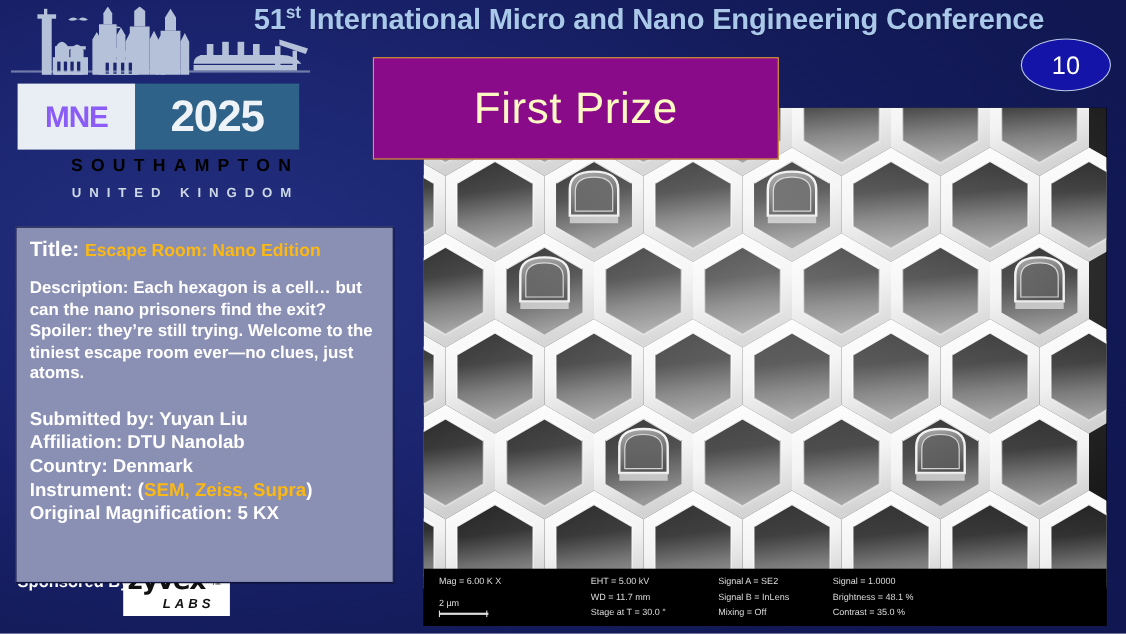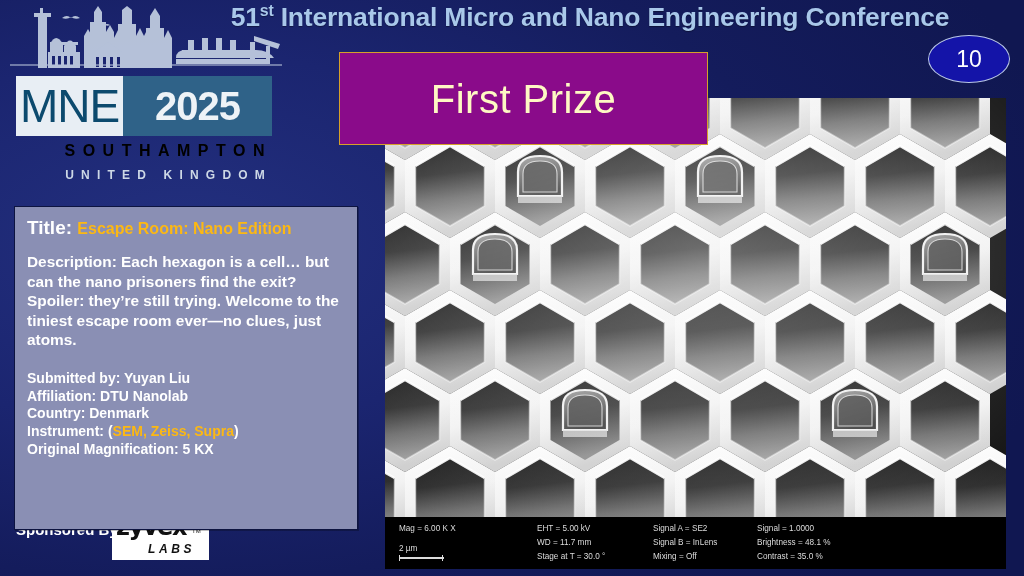--- a/index.html
+++ b/index.html
@@ -27,21 +27,21 @@
   .header-title sup{ font-size:0.6em; vertical-align:super; }
 
   
   .logo-wrap{ position:absolute; left:4px; top:6px; width:285px; height:190px; }
   .skyline{ position:absolute; left:6px; top:0; width:272px; height:72px; opacity:.92; }
   .mne-box{ position:absolute; left:12px; top:70px; width:256px; height:60px; display:flex; }
   .mne-left{
     width:107px; background:#e8eef4; display:flex; align-items:center; justify-content:center;
   }
   .mne-left span{
-    color:#0c4a6e; font-weight:normal; font-size:46px; letter-spacing:-1px;
+    color:#8b5cf6; font-weight:bold; font-size:27px; letter-spacing:-1px;
     font-family:"Liberation Sans", sans-serif;
   }
   .mne-right{
     flex:1; background:#2f6288; display:flex; align-items:center; justify-content:center;
   }
   .mne-right span{
     color:#eef3f7; font-weight:bold; font-size:40px; letter-spacing:-1px;
   }
   .city{
     position:absolute; left:12px; top:136px; width:256px; text-align:right;
@@ -108,21 +108,21 @@
     background:#8a8fb4;
     border:1.5px solid #0d1440;
     box-shadow:1px 1px 0 rgba(0,0,0,.25);
     padding:10px 10px 0 12px;
     z-index:5;
     color:#ffffff;
   }
   .info-panel .title-line{ font-size:19px; font-weight:bold; margin-bottom:13px; }
   .info-panel .title-line .tval{ color:#fcb813; font-size:16px; font-weight:bold; }
   .desc{ font-size:15.4px; font-weight:bold; line-height:1.27; }
-  .meta{ margin-top:20px; font-size:14px; font-weight:bold; line-height:1.27; }
+  .meta{ margin-top:20px; font-size:17px; font-weight:bold; line-height:1.27; }
   .meta .instr-val{ color:#fcb813; }
 
   
   .sponsor-text{
     position:absolute; left:16px; top:521px; font-size:15px; font-weight:bold; color:#ffffff;
     z-index:4;
   }
   .zyvex-logo{
     position:absolute; left:112px; top:516px; width:97px; height:44px;
     background:#ffffff; z-index:4; overflow:hidden;

